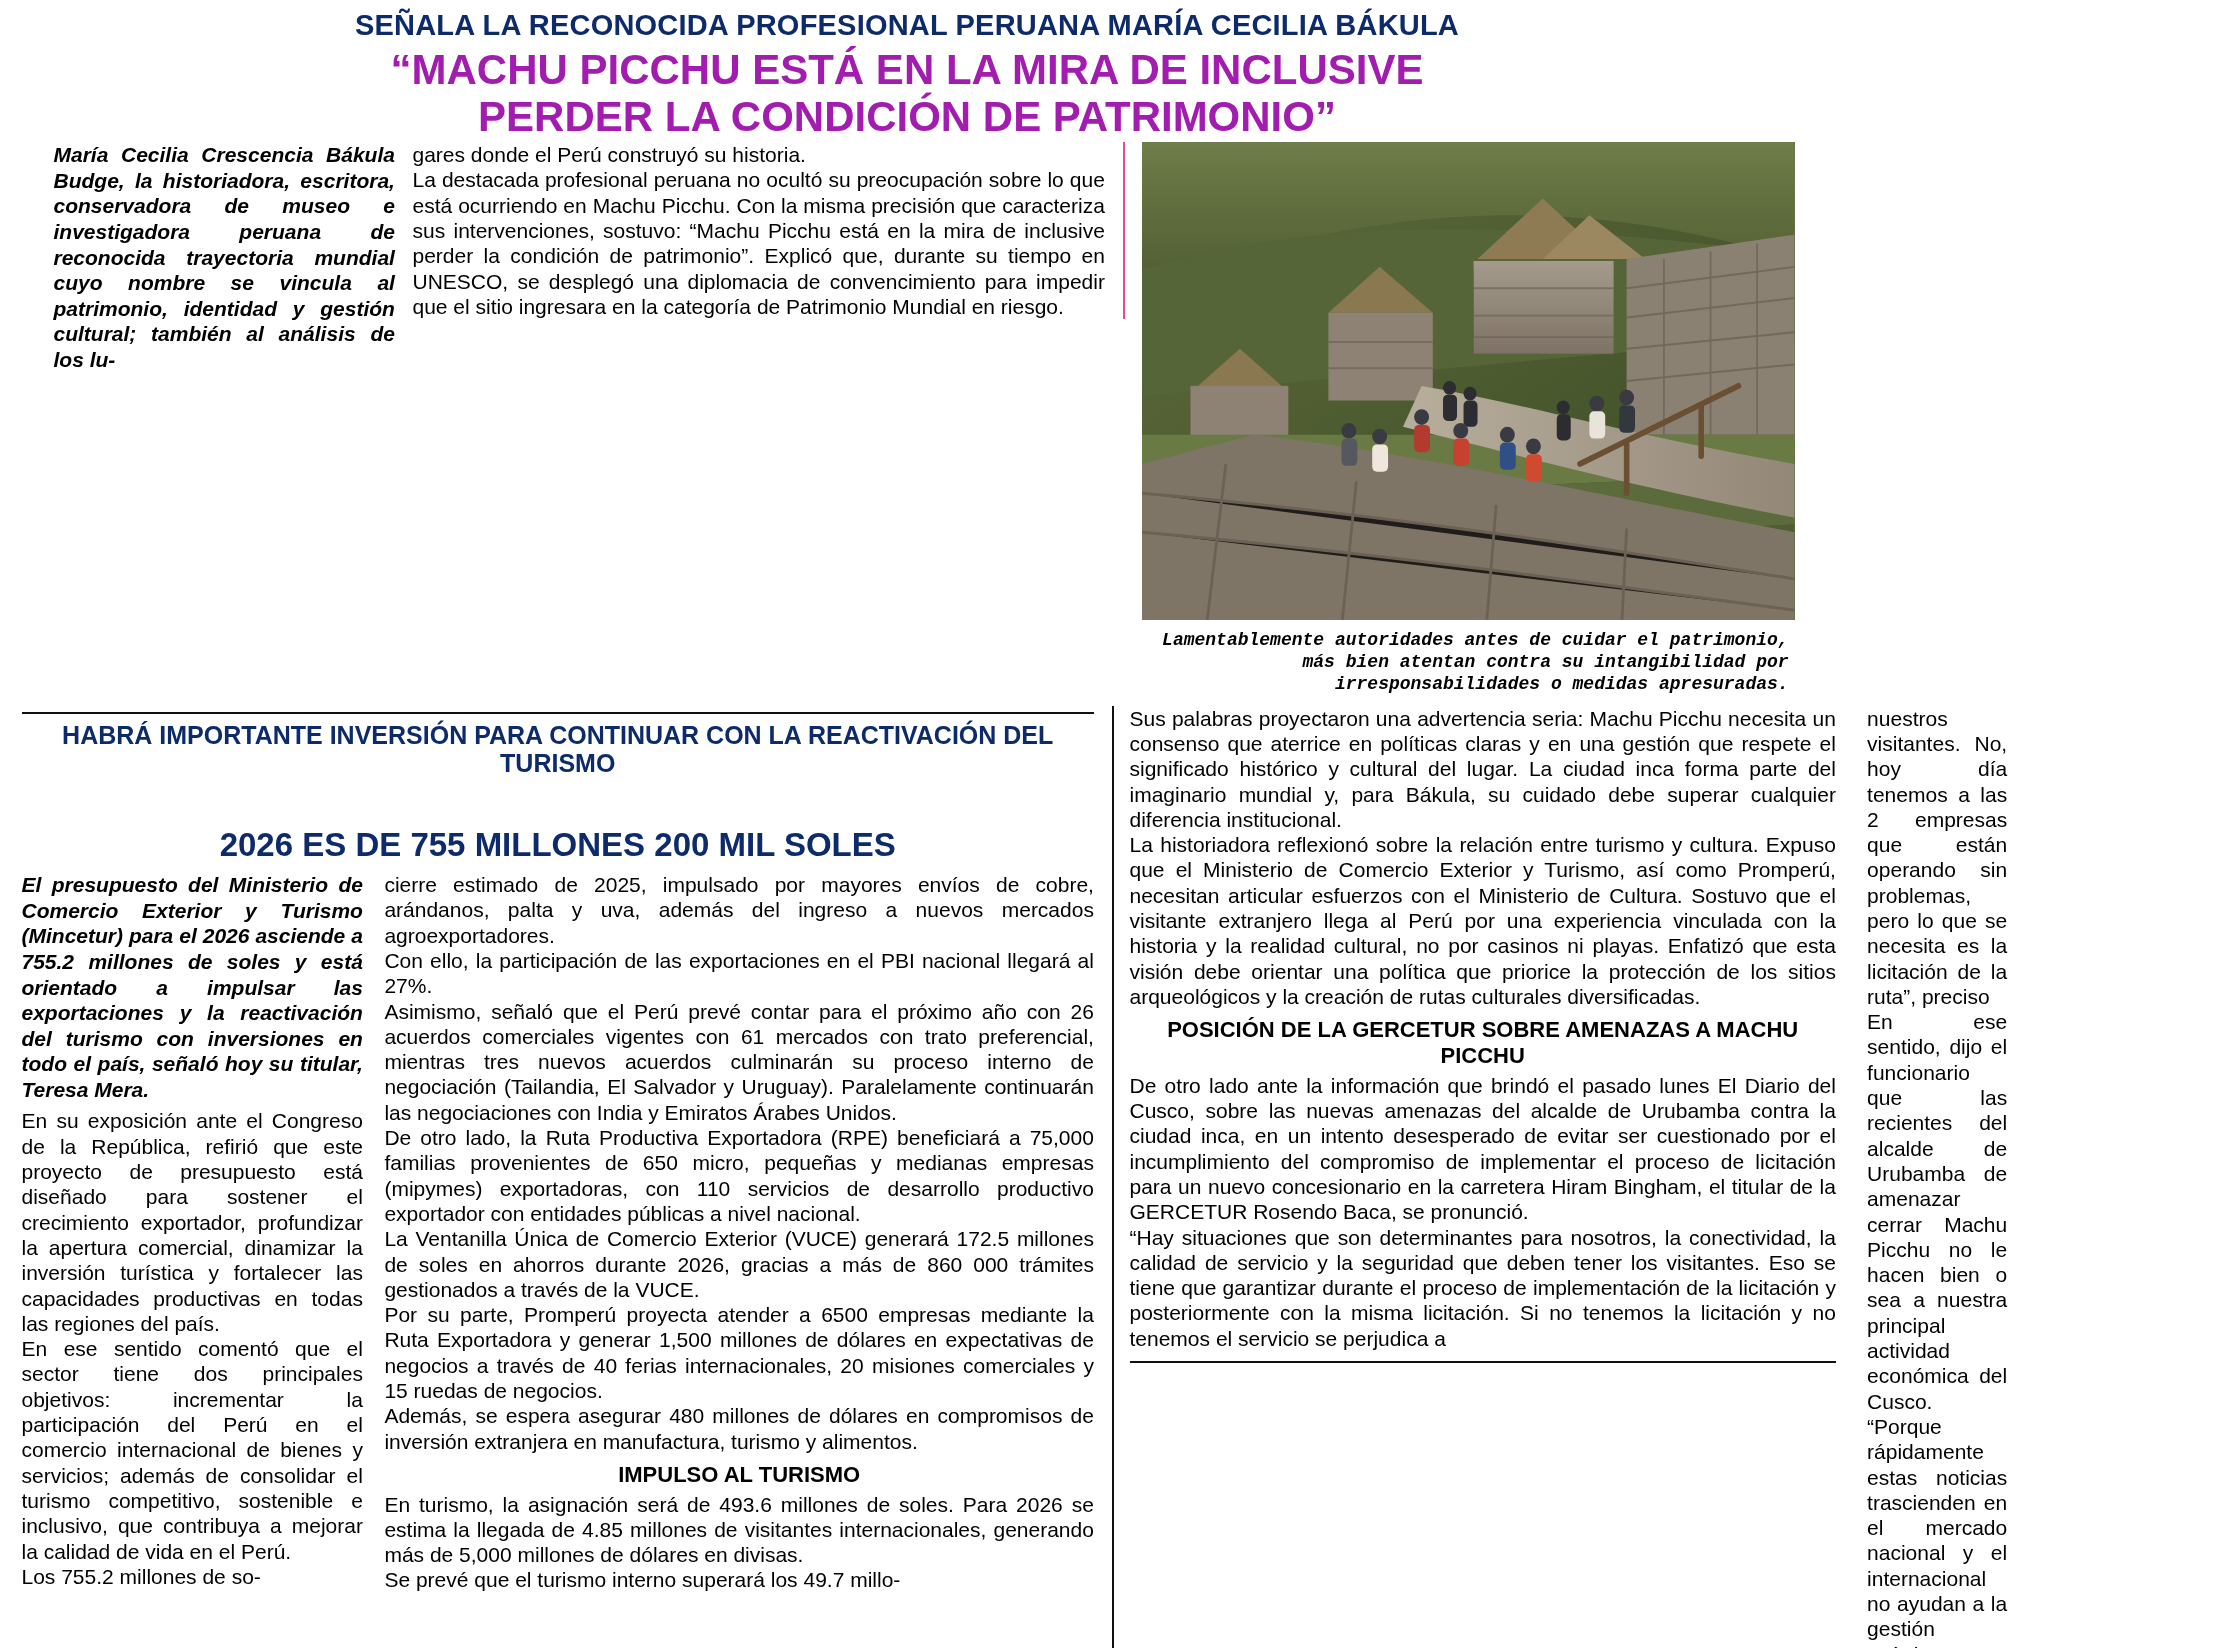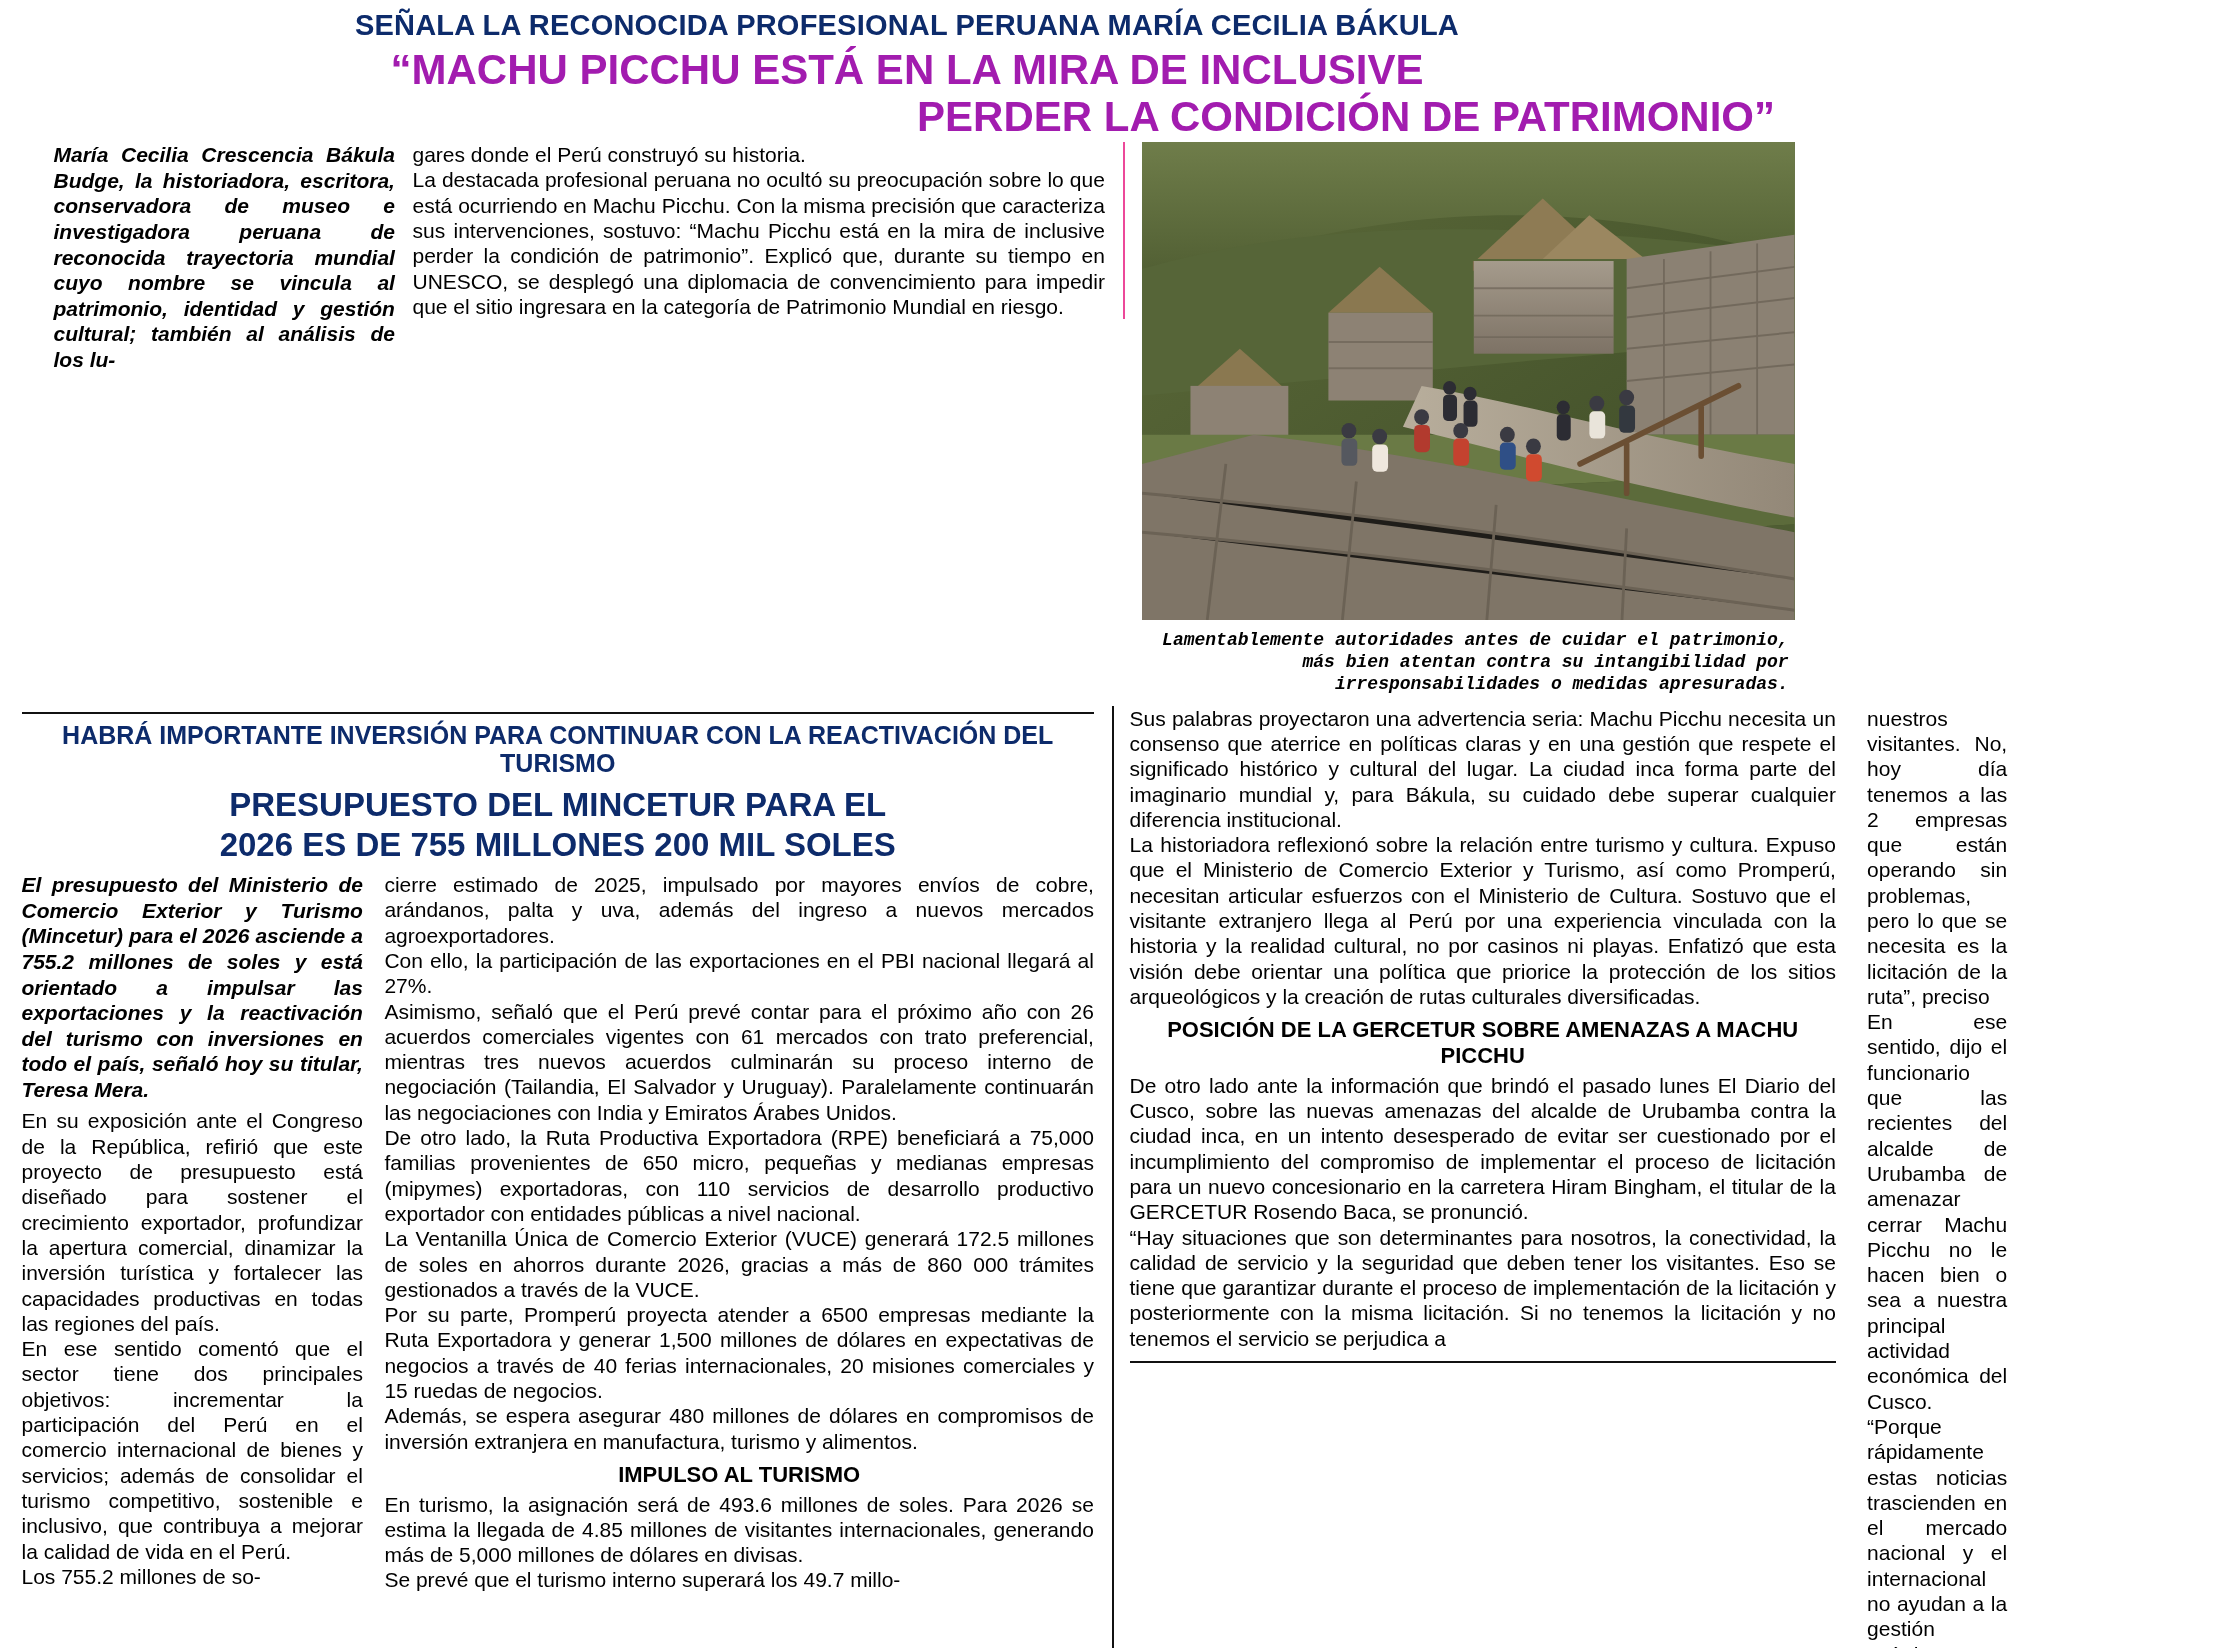--- a/index.html
+++ b/index.html
@@ -15,21 +15,21 @@
   
   .headline-wrap{padding:5.9px 39px 0 39px;text-align:center;}
   .kicker{
     font-size:29px;font-weight:bold;letter-spacing:0.2px;color:#0d2b6b;
     line-height:1.05;margin:3.9px 0 5.9px 0;
   }
   .headline{
     font-size:42px;font-weight:bold;color:#a21caf;line-height:1.12;
     margin:0 0 2px 0;
   }
-  .headline .l2{display:block;text-align:right;}
+  .headline .l2{display:block;}
 
   
   .top-row{display:flex;align-items:flex-start;padding:0 19.5px 0 21.5px;box-sizing:border-box;}
   .col-narrow{width:359px;flex:0 0 359px;padding-right:17.6px;box-sizing:border-box;margin-left:32px;}
   .col-mid{width:712px;flex:0 0 712px;padding-right:17.6px;box-sizing:border-box;border-right:2px solid #ec4899;}
   .photo-col{flex:1 1 auto;padding-left:17.6px;box-sizing:border-box;}
 
   p.lead{
     font-style:italic;font-weight:bold;font-size:21px;line-height:1.22;
     text-align:justify;margin:0 0 5.9px 0;
@@ -208,21 +208,21 @@
       </div>
       <div class="caption">Lamentablemente autoridades antes de cuidar el patrimonio, más bien atentan contra su intangibilidad por irresponsabilidades o medidas apresuradas.</div>
     </div>
   </div>
 
   <div style="display:flex;padding:0 19.5px 0 21.5px;box-sizing:border-box;gap:12px;">
     <div style="width:1092px;flex:0 0 1092px;box-sizing:border-box;padding-right:17.6px;border-right:2px solid #111;">
       <hr class="rule">
       <div class="sec-head">HABRÁ IMPORTANTE INVERSIÓN PARA CONTINUAR CON LA REACTIVACIÓN DEL TURISMO</div>
       <div class="sec-title">
-        <span>PRESUPUESTO DEL MINCETUR PARA EL</span><br>
+        <br>
         <span>2026 ES DE 755 MILLONES 200 MIL SOLES</span>
       </div>
 
       <div class="two-col-lower">
         <div style="width:359px;flex:0 0 359px;padding-right:17.6px;box-sizing:border-box;">
           <p class="lead">El presupuesto del Ministerio de Comercio Exterior y Turismo (Mincetur) para el 2026 asciende a 755.2 millones de soles y está orientado a impulsar las exportaciones y la reactivación del turismo con inversiones en todo el país, señaló hoy su titular, Teresa Mera.</p>
           <p class="txt">En su exposición ante el Congreso de la República, refirió que este proyecto de presupuesto está diseñado para sostener el crecimiento exportador, profundizar la apertura comercial, dinamizar la inversión turística y fortalecer las capacidades productivas en todas las regiones del país.</p>
           <p class="txt">En ese sentido comentó que el sector tiene dos principales objetivos: incrementar la participación del Perú en el comercio internacional de bienes y servicios; además de consolidar el turismo competitivo, sostenible e inclusivo, que contribuya a mejorar la calidad de vida en el Perú.</p>
           <p class="txt">Los 755.2 millones de so-</p>
         </div>

